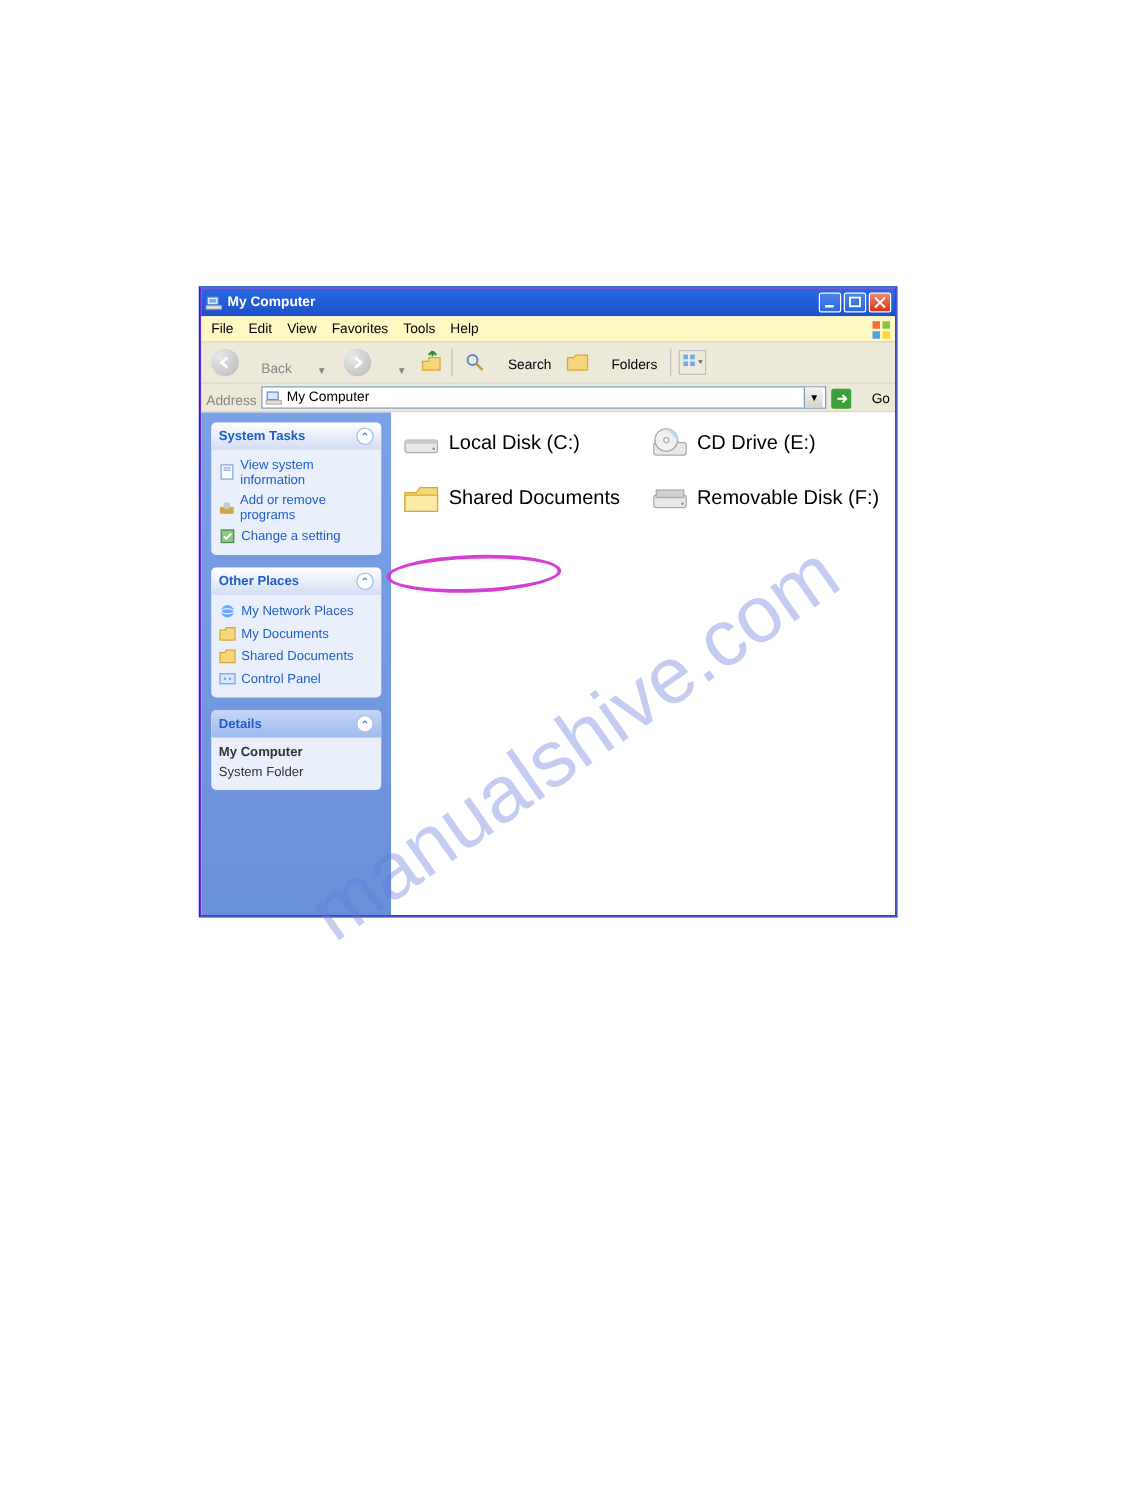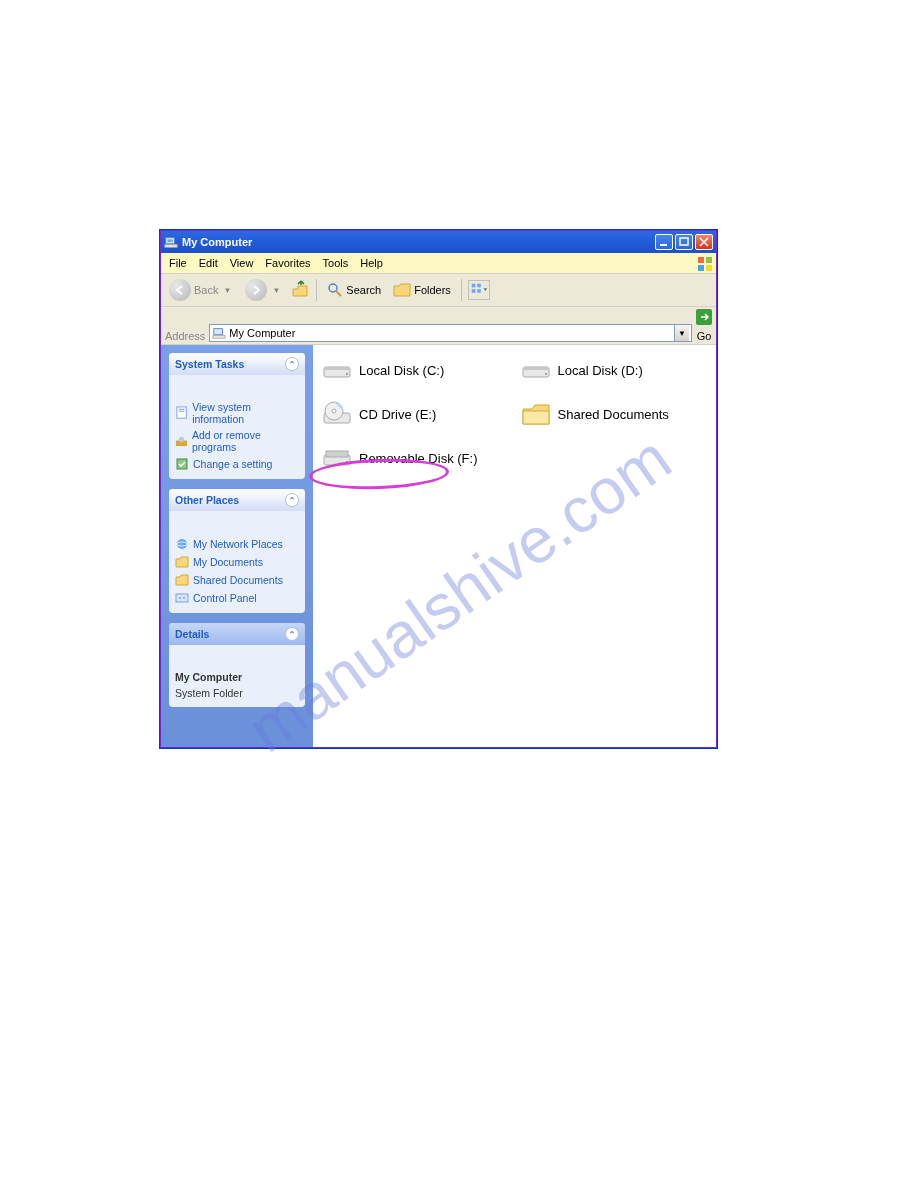--- a/index.html
+++ b/index.html
@@ -53,21 +53,21 @@
   }
   .toolbar {
     background: #ece9d8;
     border-bottom: 1px solid #d4d0c8;
     padding: 3px 4px;
     display: flex;
     align-items: center;
     gap: 4px;
     font-size: 11px;
   }
-  .tb-btn { display: flex; align-items: center; gap: 3px; padding: 2px 4px; color: #888; }
+  .tb-btn { display: flex; align-items: flex-end; gap: 18px; padding: 2px 4px; color: #888; }
   .tb-btn.active { color: #000; }
   .back-circle, .fwd-circle {
     width: 22px; height: 22px; border-radius: 50%;
     background: radial-gradient(circle at 30% 30%, #e8e8e8, #b8b8b8);
     display: flex; align-items: center; justify-content: center;
     font-size: 11px; color: #888;
   }
   .drop { font-size: 8px; color: #888; padding: 0 2px; }
   .sep { width: 1px; height: 22px; background: #c0c0c0; margin: 0 2px; }
   .folder-up { width: 20px; height: 20px; display: inline-flex; align-items: center; justify-content: center; }
@@ -82,46 +82,46 @@
     align-items: flex-end;
     gap: 4px;
     font-size: 11px;
   }
   .addressbar .label { color: #888; }
   .addressbar .combo {
     flex: 1; background: #fff; border: 1px solid #7f9db9; height: 18px;
     display: flex; align-items: center; padding: 0 2px; gap: 3px;
   }
   .combo .dd { border-left: 1px solid #7f9db9; width: 15px; height: 100%; display: flex; align-items: center; justify-content: center; background: linear-gradient(#f4f4f0,#d8d4cc); font-size: 8px; }
-  .go-btn { display: flex; align-items: center; gap: 5px; flex-direction: column; }
+  .go-btn { display: flex; align-items: center; gap: 16px; }
   .go-sq { width: 16px; height: 16px; background: #3c9f3c; border-radius: 2px; display: flex; align-items: center; justify-content: center; color: #fff; font-size: 10px; }
   .body { display: flex; height: 402px; background: #fff; }
   .sidebar {
     width: 152px;
     background: linear-gradient(to bottom, #7aa1e6 0%, #6b90da 100%);
     padding: 8px;
     display: flex; flex-direction: column; gap: 10px;
   }
   .panel { background: #eaf0fb; border-radius: 4px; font-size: 10.5px; overflow: hidden; }
   .panel-hd {
     background: linear-gradient(to bottom, #fff, #d2ddf4);
     color: #215dc6; font-weight: bold;
     padding: 4px 6px;
     display: flex; align-items: center; justify-content: space-between;
   }
   .panel-hd.dark { background: linear-gradient(to bottom, #c6d7f5, #9dbaf0); color: #215dc6; }
   .chev { width: 14px; height: 14px; border: 1px solid #a8c0e8; border-radius: 50%; background: #fff; display: flex; align-items: center; justify-content: center; font-size: 8px; color: #5a7ecf; }
-  .panel-body { padding: 6px 6px 8px; display: flex; flex-direction: column; gap: 4px; margin-top: 20px; }
+  .panel-body { padding: 6px 6px 8px; display: flex; flex-direction: column; gap: 4px; }
   .link { color: #215dc6; display: flex; align-items: center; gap: 4px; }
   .link .ic { width: 14px; height: 14px; display: inline-flex; align-items: center; justify-content: center; }
   .details-body { font-size: 10.5px; color: #333; }
   .details-body .dt-title { font-weight: bold; color: #333; }
   .content { flex: 1; background: #fff; padding: 10px 8px; position: relative; }
   .items-grid { display: grid; grid-template-columns: 1fr 1fr; gap: 14px 10px; }
-  .item { display: flex; align-items: center; gap: 6px; font-size: 13px; color: #000; }
+  .item { display: flex; align-items: center; gap: 6px; font-size: 16px; color: #000; }
   .item .icon32 { width: 32px; height: 30px; display: flex; align-items: center; justify-content: center; }
   .highlight-ellipse {
     position: absolute;
     left: -4px; top: 114px;
     width: 140px; height: 30px;
     border: 3px solid #d63cd6;
     border-radius: 50%;
     transform: rotate(-2deg);
     pointer-events: none;
   }
@@ -372,30 +372,20 @@
                   <rect x="3" y="12" width="26" height="10" rx="2" fill="#e8e8e8" stroke="#aaa"></rect>
                   <rect x="3" y="12" width="26" height="3" fill="#c8c8c8"></rect>
                   <circle cx="26" cy="19" r="1" fill="#6a6"></circle>
                 </svg>
               </span>
           <span>Local Disk (C:)</span>
         </div>
         <div class="item">
           <span class="icon32">
                 <svg viewBox="0 0 32 30">
-                  <rect x="3" y="12" width="26" height="10" rx="2" fill="#e8e8e8" stroke="#aaa"></rect>
-                  <rect x="3" y="12" width="26" height="3" fill="#c8c8c8"></rect>
-                  <circle cx="26" cy="19" r="1" fill="#6a6"></circle>
-                </svg>
-              </span>
-          <span>Local Disk (D:)</span>
-        </div>
-        <div class="item">
-          <span class="icon32">
-                <svg viewBox="0 0 32 30">
                   <rect x="3" y="14" width="26" height="10" rx="2" fill="#e8e8e8" stroke="#aaa"></rect>
                   <circle cx="13" cy="12" r="9" fill="#f0f0f0" stroke="#aaa"></circle>
                   <circle cx="13" cy="12" r="2" fill="#fff" stroke="#aaa"></circle>
                   <path d="M13 3 A9 9 0 0 1 22 12" fill="#b8d8ff"></path>
                 </svg>
               </span>
           <span>CD Drive (E:)</span>
         </div>
         <div class="item">
           <span class="icon32">

